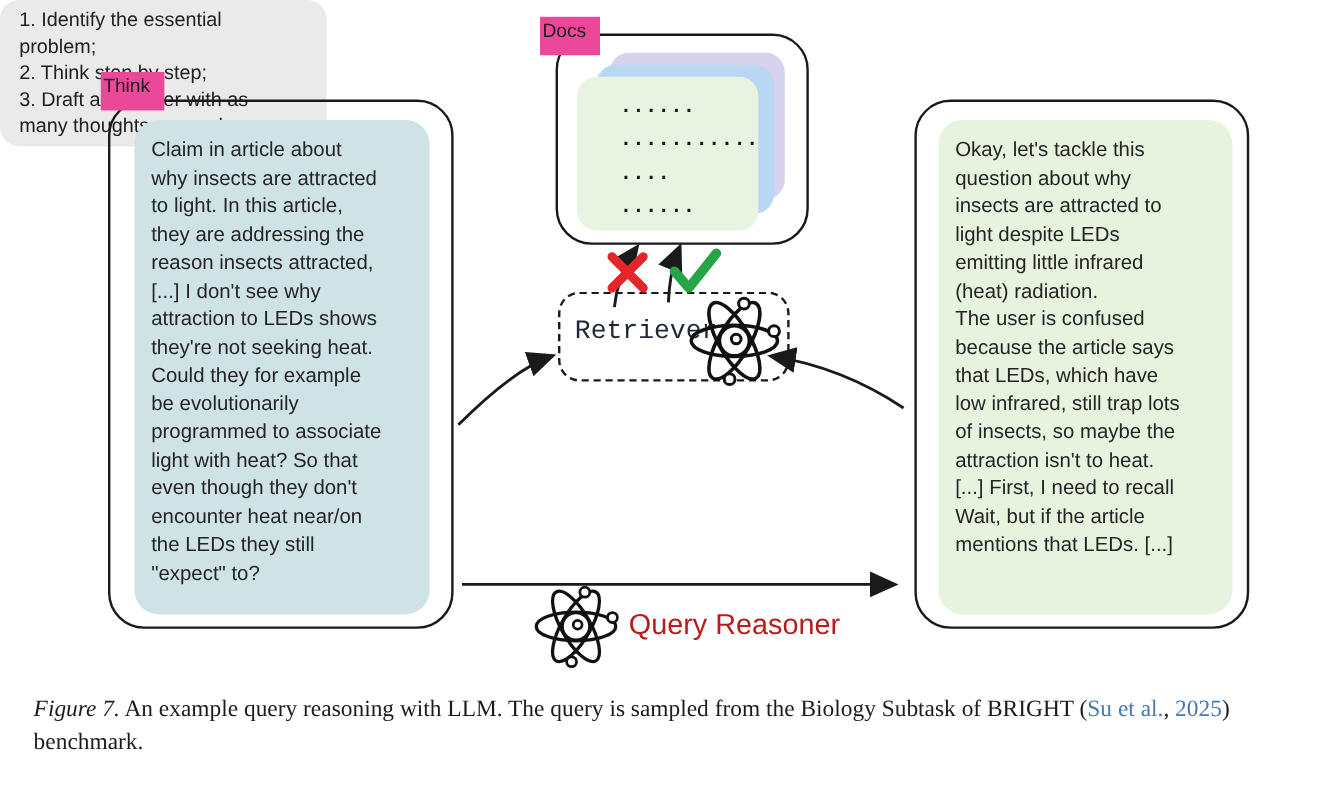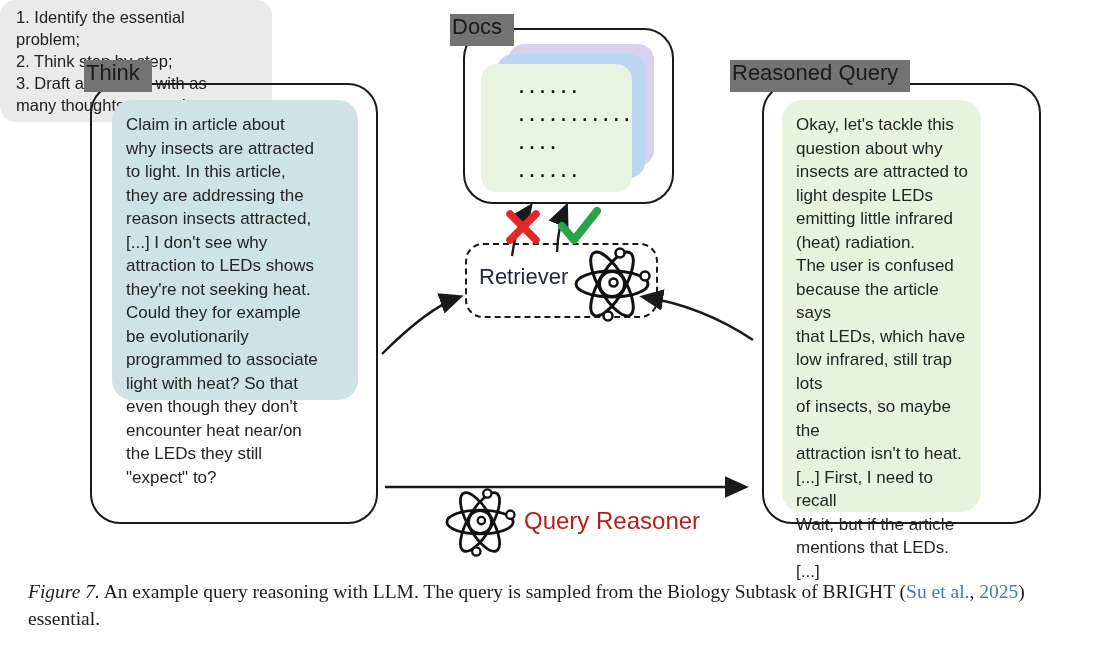--- a/index.html
+++ b/index.html
@@ -14,43 +14,43 @@
   
   .outline-box {
     position: absolute;
     border: 2.5px solid #1a1a1a;
     border-radius: 30px;
     background: transparent;
     z-index: 1;
   }
   .box-label {
     position: absolute;
-    background: #737373;
-    font-size: 22px;
+    background: #ec4899;
+    font-size: 16px;
     color: #1a1a1a;
     padding: 0 12px 6px 2px;
     z-index: 2;
     white-space: nowrap;
     line-height: 26px;
   }
   
   .bubble {
     position: absolute;
     border-radius: 20px;
     z-index: 1;
   }
   .bubble-text {
     white-space: pre-line;
     font-size: 17px;
     line-height: 23.5px;
     color: #242424;
     padding: 13px 12px 12px 14px;
   }
-  #query-bubble    { left: 112px; top: 100px; width: 246px; height: 300px; background: var(--query_bubble); }
-  #reasoned-bubble { left: 782px; top: 100px; width: 199px; height: 412px; background: var(--reasoned_bubble); }
+  #query-bubble    { left: 112px; top: 100px; width: 246px; height: 412px; background: var(--query_bubble); }
+  #reasoned-bubble { left: 782px; top: 100px; width: 245px; height: 412px; background: var(--reasoned_bubble); }
   #instruction-bubble {
     left: 430px; top: 350px; width: 272px; height: 122px;
     background: var(--instruction_bubble);
     border-radius: 16px; z-index: 1;
   }
   #instruction-bubble .bubble-text {
     font-size: 16.5px; line-height: 22px; padding: 6px 10px 6px 16px; color: #202020;
   }
   
   .doc-card { position: absolute; border-radius: 16px; }
@@ -64,21 +64,21 @@
     line-height: 28px; color: #1a1a1a;
   }
   
   #retriever-box {
     position: absolute; left: 465px; top: 243px; width: 193px; height: 75px;
     border: 2.5px dashed #1a1a1a; border-radius: 18px; z-index: 1;
     box-sizing: border-box;
   }
   #retriever-label {
     position: absolute; left: 479px; top: 264px;
-    font-size: 22px; color: #20283a; z-index: 2;
+    font-size: 22px; color: #20283a; z-index: 2; font-family: Liberation Mono, monospace;
   }
   
   #reasoner-label {
     position: absolute; left: 524px; top: 507px;
     font-size: 24px; color: #b91c1c; z-index: 2;
   }
   
   #overlay { position: absolute; left: 0; top: 0; z-index: 5; pointer-events: none; }
   .arrow-line { stroke: #1a1a1a; stroke-width: 2.4; fill: none; }
   .atom-stroke { stroke: #111; fill: none; stroke-width: 3; }
@@ -138,21 +138,20 @@
 
   <div id="instruction-bubble">
     <div class="bubble-text">1. Identify the essential
 problem;
 2. Think step by step;
 3. Draft an answer with as
 many thoughts as you have.</div>
   </div>
 
   <div class="outline-box" style="left:762px; top:83px; width:275px; height:437px;"></div>
-  <div class="box-label" style="left:730px; top:60px;">Reasoned Query</div>
   <div class="bubble" id="reasoned-bubble">
     <div class="bubble-text">Okay, let's tackle this
 question about why
 insects are attracted to
 light despite LEDs
 emitting little infrared
 (heat) radiation.
 The user is confused
 because the article says
 that LEDs, which have
@@ -194,16 +193,16 @@
       <path class="x-mark" d="M 536 214 L 510 240"></path>
     </g>
     <path class="check-mark" d="M 562 226 L 574 240 L 597 211"></path>
 
     <use href="#atomdef" transform="translate(612,284)"></use>
     <use href="#atomdef" transform="translate(480,522) scale(0.92)"></use>
   </svg>
 
   <div id="caption">
     <span class="fig-label">Figure 7.</span><span> An example query reasoning with LLM. The query is sampled from the Biology Subtask of BRIGHT (</span><span class="cite">Su et al.</span><span>, </span><span class="cite">2025</span><span>)</span><br>
-    <span>essential.</span>
+    <span>benchmark.</span>
   </div>
 
 </div>
 
 </body></html>

